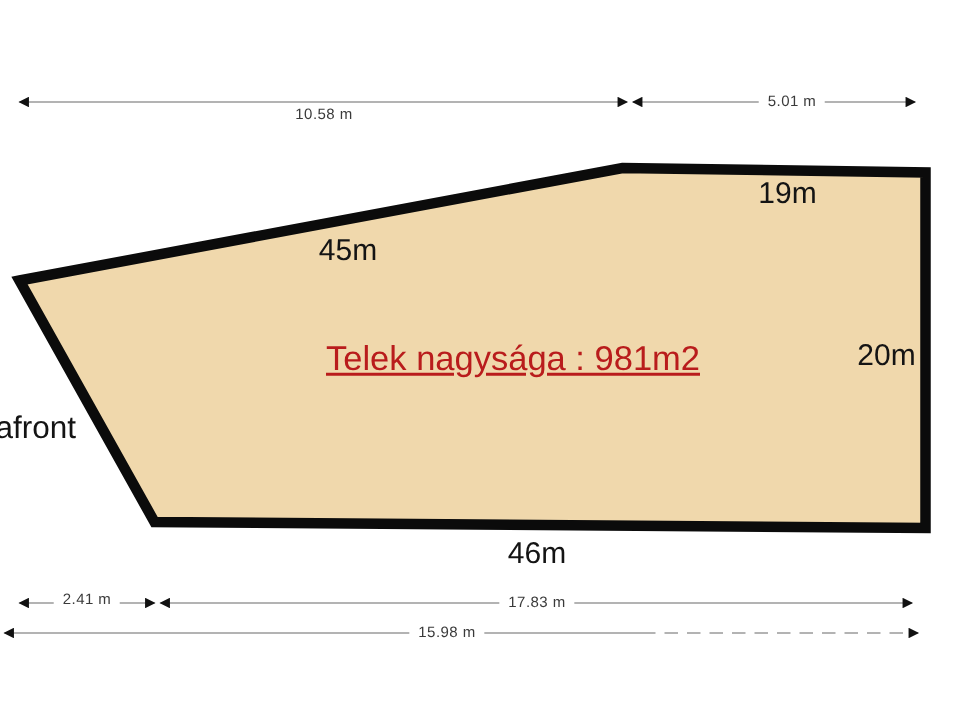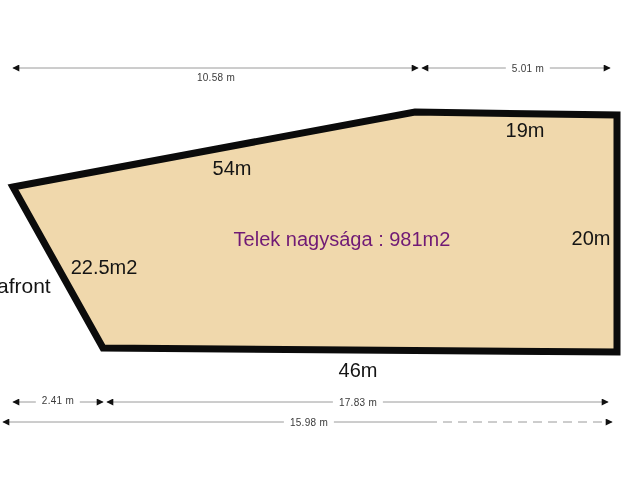--- a/index.html
+++ b/index.html
@@ -33,23 +33,24 @@
   .plot-label {
     position: absolute;
     transform: translate(-50%, -50%);
     font-size: 20px;
     color: #141414;
     white-space: nowrap;
   }
   .plot-title {
     position: absolute;
     transform: translate(-50%, -50%);
-    font-size: 20px;
-    color: #701a75;
+    font-size: 23px;
+    color: #b91c1c;
     white-space: nowrap;
+    text-decoration: underline;
   }
   .street-label {
     position: absolute;
     left: -3px;
     top: 286px;
     transform: translateY(-50%);
     font-size: 21px;
     color: #141414;
     white-space: nowrap;
   }
@@ -75,25 +76,24 @@
     <line x1="107" y1="402" x2="608" y2="402" stroke="#9a9a9a" stroke-width="1" marker-start="url(#arr)" marker-end="url(#arr)"></line>
 
     <line x1="3" y1="422" x2="428" y2="422" stroke="#9a9a9a" stroke-width="1" marker-start="url(#arr)"></line>
     <line x1="428" y1="422" x2="612" y2="422" stroke="#9a9a9a" stroke-width="1" stroke-dasharray="9 6" marker-end="url(#arr)"></line>
   </svg>
 
   <span class="dim-label" style="left:216px; top:77px;">10.58 m</span>
   <span class="dim-label" style="left:516px; top:68px;margin-left:12px;">5.01 m</span>
   <span class="dim-label" style="left:58px; top:400px;">2.41 m</span>
   <span class="dim-label" style="left:358px; top:402px;">17.83 m</span>
-  <span class="dim-label" style="left:309px; top:422px;">15.98 m</span>
+  <span class="dim-label" style="left:298px; top:422px;">15.98 m</span>
 
-  <span class="plot-label" style="left:232px; top:168px;">54m</span>
+  <span class="plot-label" style="left:232px; top:168px;">45m</span>
   <span class="plot-label" style="left:525px; top:130px;">19m</span>
   <span class="plot-label" style="left:591px; top:238px;">20m</span>
   <span class="plot-label" style="left:358px; top:327px;margin-top:43px;">46m</span>
-  <span class="plot-label" style="left:104px; top:267px;">22.5m2</span>
 
   <span class="plot-title" style="left:342px; top:239px;">Telek nagysága : 981m2</span>
 
   <span class="street-label">afront</span>
 
 </div>
 
 </body></html>

